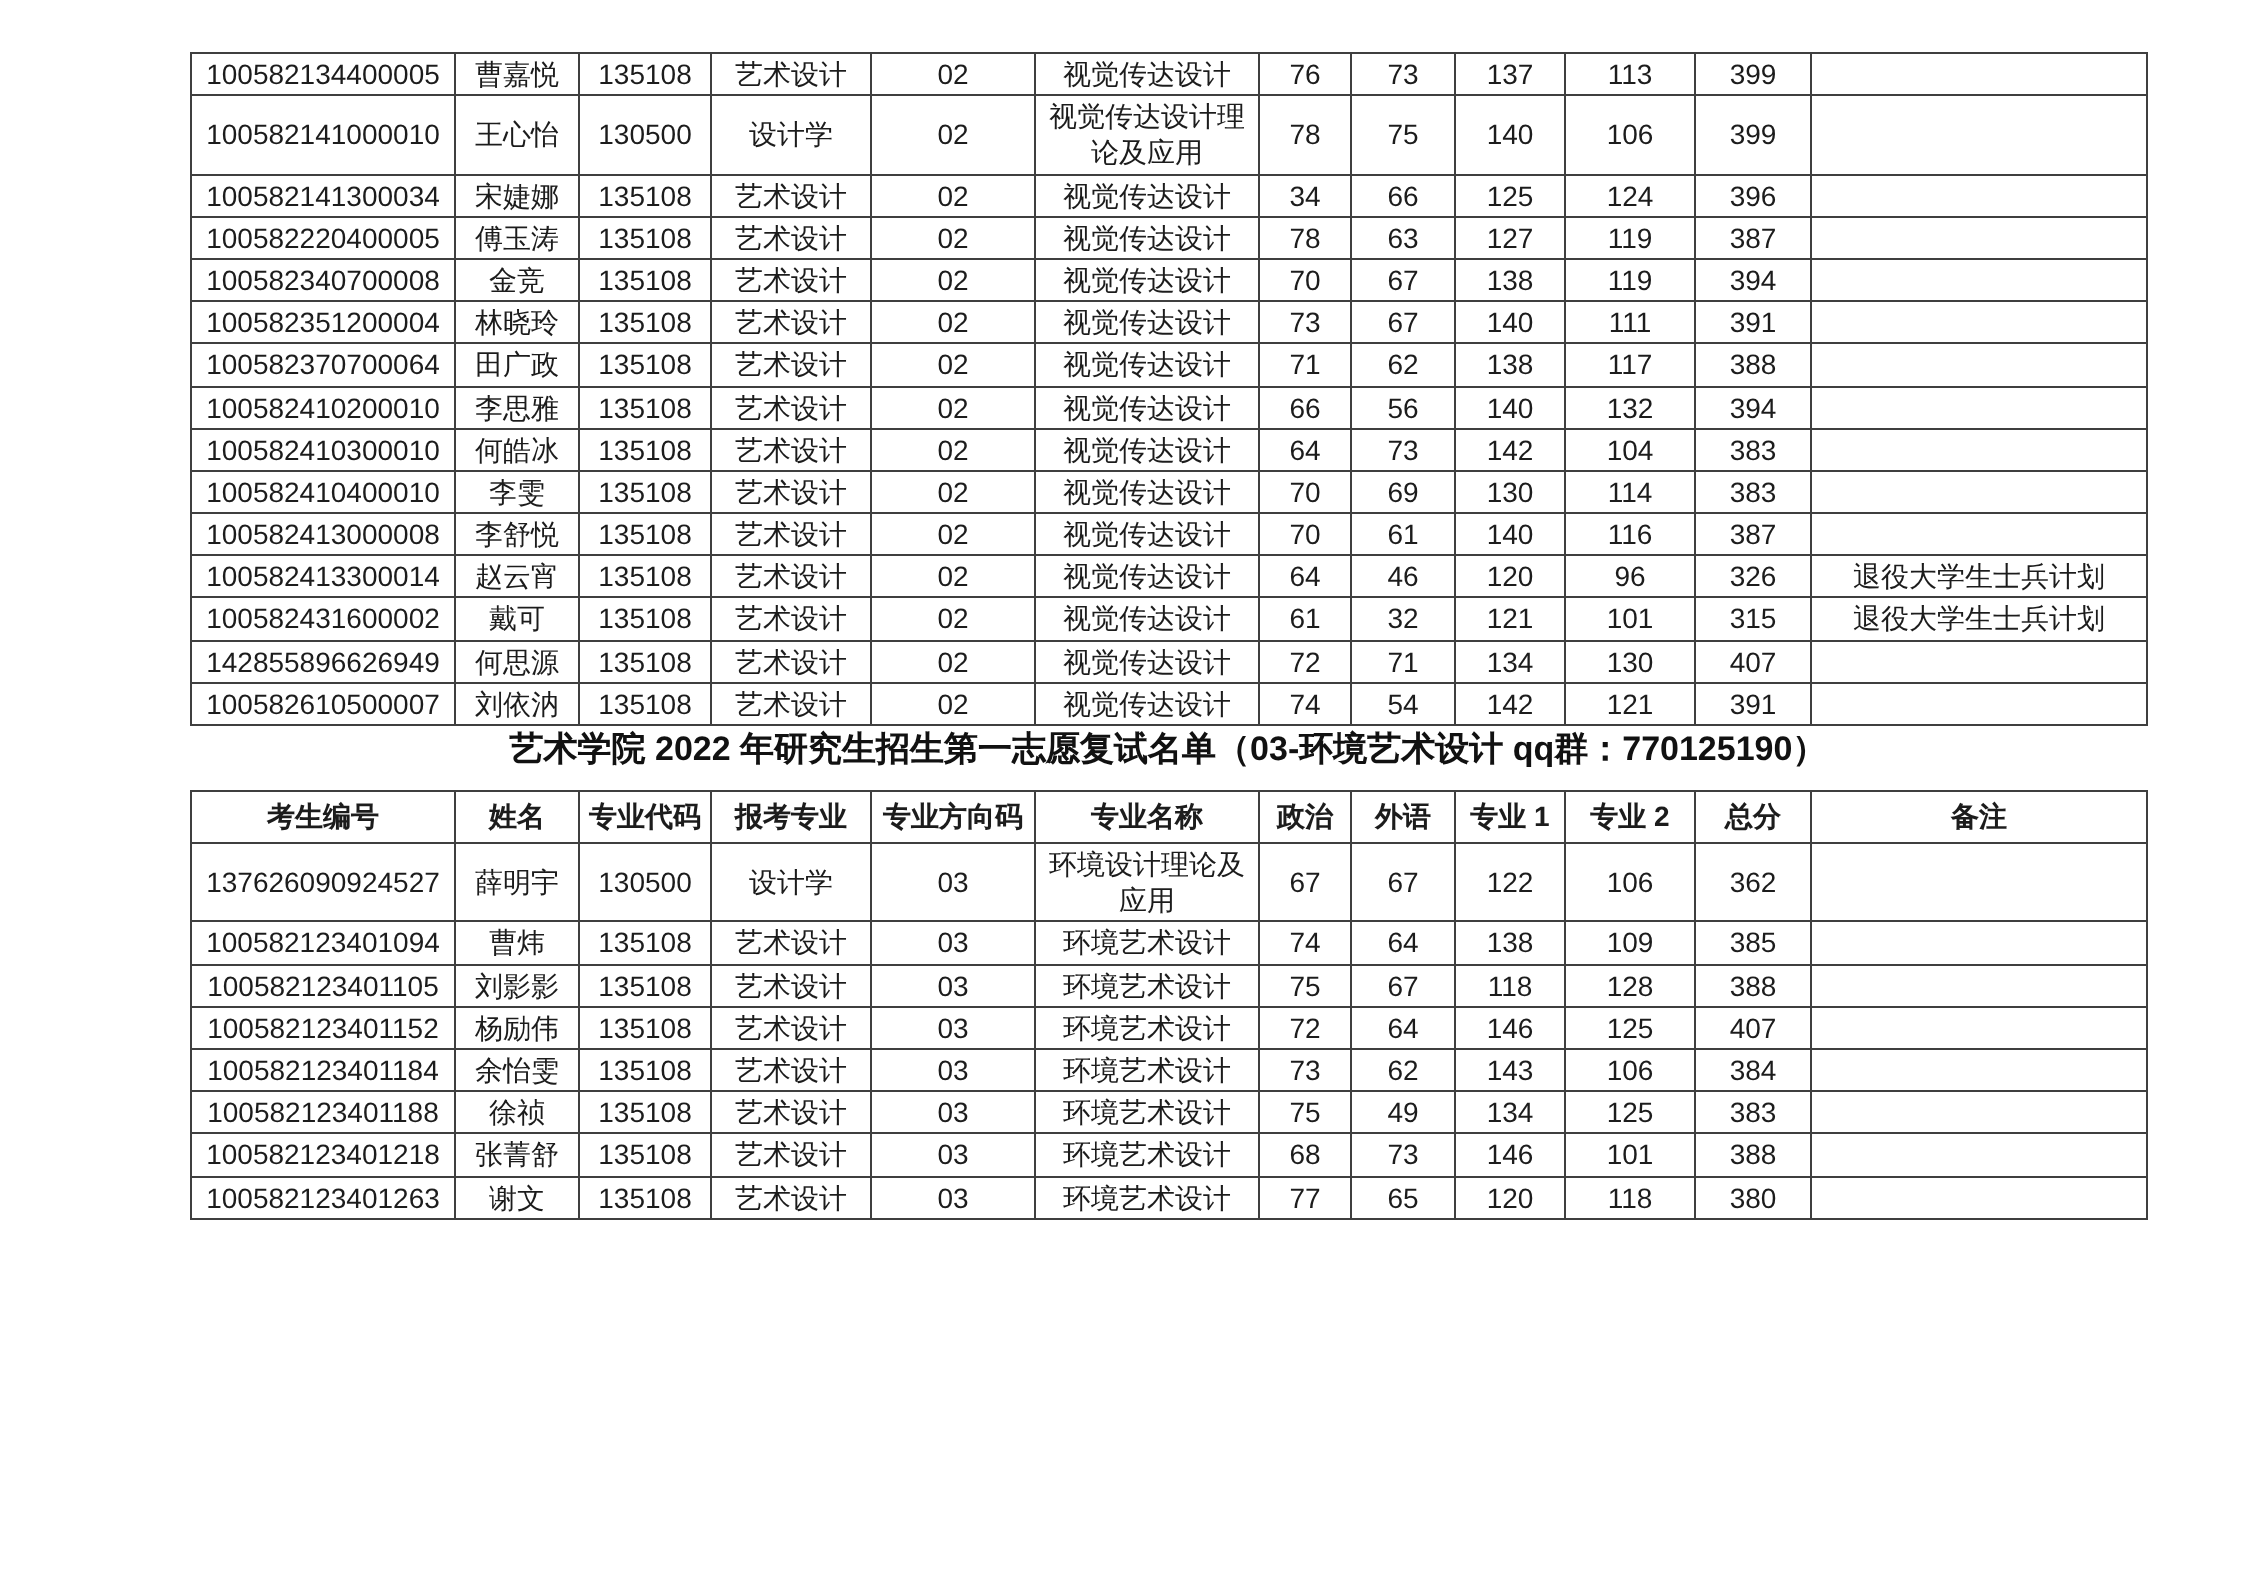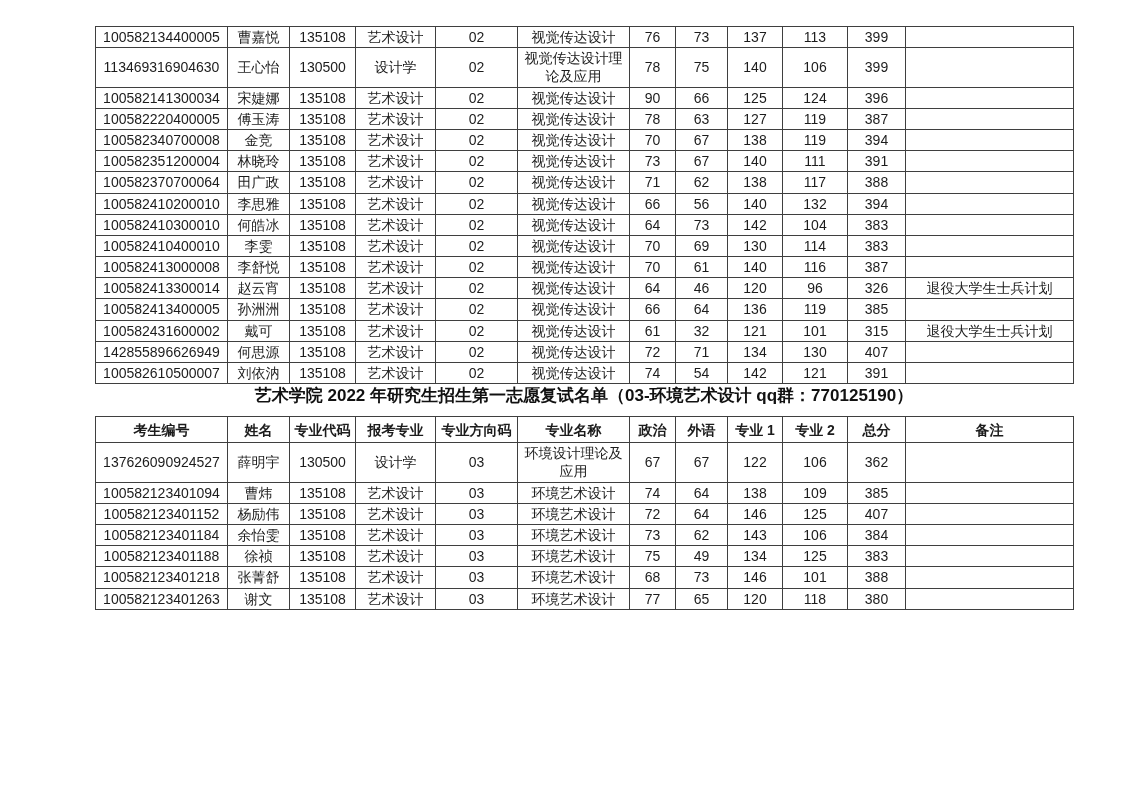--- a/index.html
+++ b/index.html
@@ -69,41 +69,41 @@
     <td>02</td>
     <td>视觉传达设计</td>
     <td>76</td>
     <td>73</td>
     <td>137</td>
     <td>113</td>
     <td>399</td>
     <td class="c-remark"></td>
   </tr>
         <tr>
-    <td>113469316904630</td>
+    <td>100582141000010</td>
     <td class="al-l">王心怡</td>
     <td>130500</td>
     <td>设计学</td>
     <td>02</td>
     <td>视觉传达设计理论及应用</td>
     <td>78</td>
     <td>75</td>
     <td>140</td>
     <td>106</td>
     <td>399</td>
     <td class="c-remark"></td>
   </tr>
         <tr>
     <td>100582141300034</td>
     <td class="al-l">宋婕娜</td>
     <td>135108</td>
     <td>艺术设计</td>
     <td>02</td>
     <td>视觉传达设计</td>
-    <td>90</td>
+    <td>34</td>
     <td>66</td>
     <td>125</td>
     <td>124</td>
     <td>396</td>
     <td class="c-remark"></td>
   </tr>
         <tr>
     <td>100582220400005</td>
     <td class="al-l">傅玉涛</td>
     <td>135108</td>
@@ -221,34 +221,20 @@
     <td>135108</td>
     <td>艺术设计</td>
     <td>02</td>
     <td>视觉传达设计</td>
     <td>64</td>
     <td>46</td>
     <td>120</td>
     <td>96</td>
     <td>326</td>
     <td class="c-remark">退役大学生士兵计划</td>
-  </tr>
-        <tr>
-    <td>100582413400005</td>
-    <td class="al-l">孙洲洲</td>
-    <td>135108</td>
-    <td>艺术设计</td>
-    <td>02</td>
-    <td>视觉传达设计</td>
-    <td>66</td>
-    <td>64</td>
-    <td>136</td>
-    <td>119</td>
-    <td>385</td>
-    <td class="c-remark"></td>
   </tr>
         <tr>
     <td>100582431600002</td>
     <td class="al-l">戴可</td>
     <td>135108</td>
     <td>艺术设计</td>
     <td>02</td>
     <td>视觉传达设计</td>
     <td>61</td>
     <td>32</td>
@@ -344,20 +330,34 @@
     <td>03</td>
     <td>环境艺术设计</td>
     <td>74</td>
     <td>64</td>
     <td>138</td>
     <td>109</td>
     <td>385</td>
     <td class="c-remark"></td>
   </tr>
         <tr>
+    <td>100582123401105</td>
+    <td class="al-l">刘影影</td>
+    <td>135108</td>
+    <td>艺术设计</td>
+    <td>03</td>
+    <td>环境艺术设计</td>
+    <td>75</td>
+    <td>67</td>
+    <td>118</td>
+    <td>128</td>
+    <td>388</td>
+    <td class="c-remark"></td>
+  </tr>
+        <tr>
     <td>100582123401152</td>
     <td class="al-l">杨励伟</td>
     <td>135108</td>
     <td>艺术设计</td>
     <td>03</td>
     <td>环境艺术设计</td>
     <td>72</td>
     <td>64</td>
     <td>146</td>
     <td>125</td>

